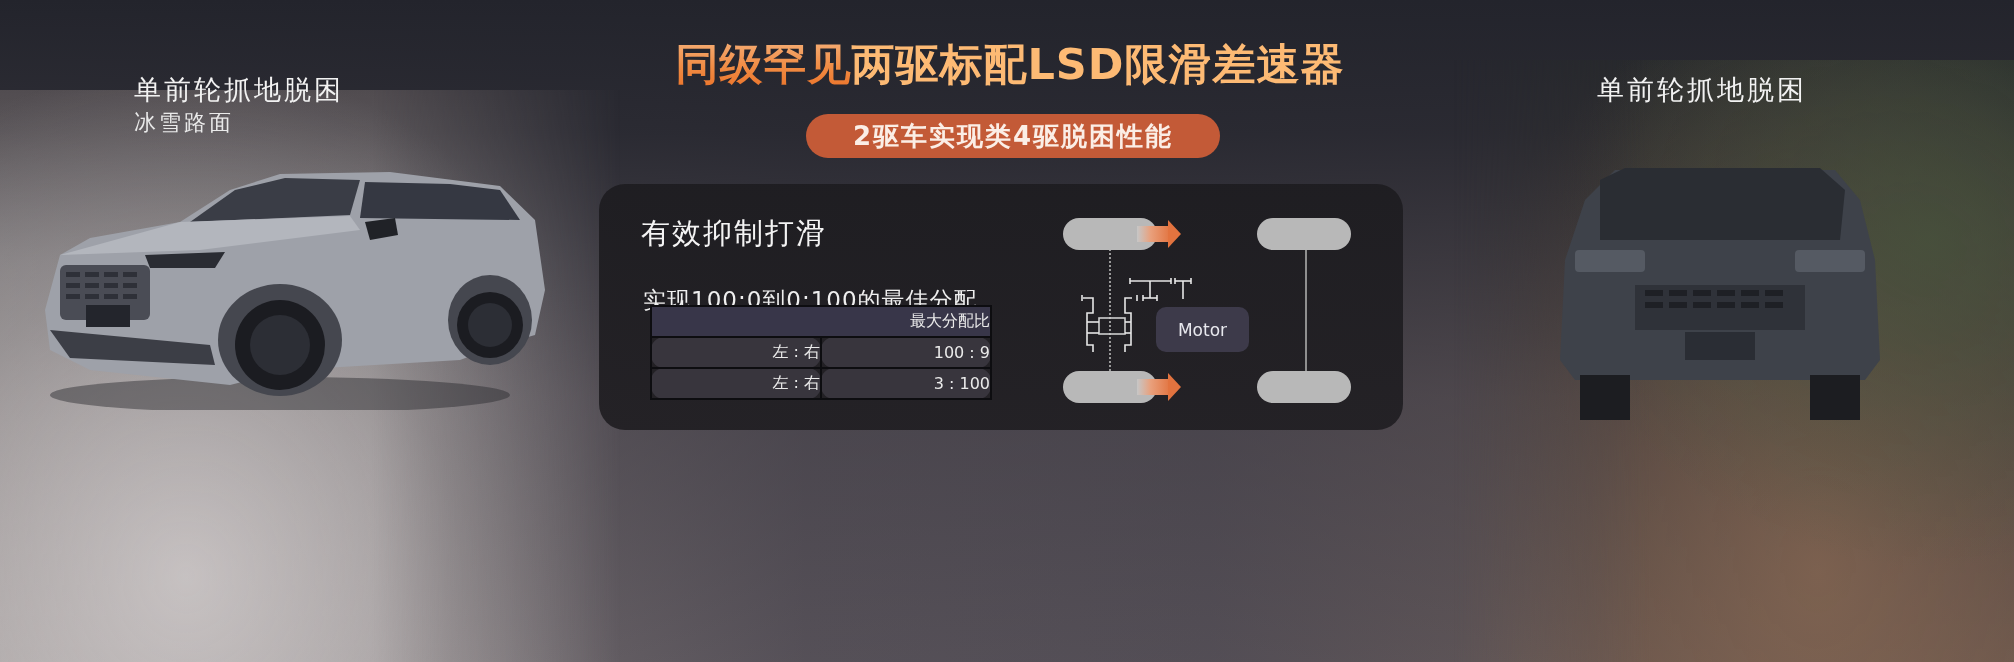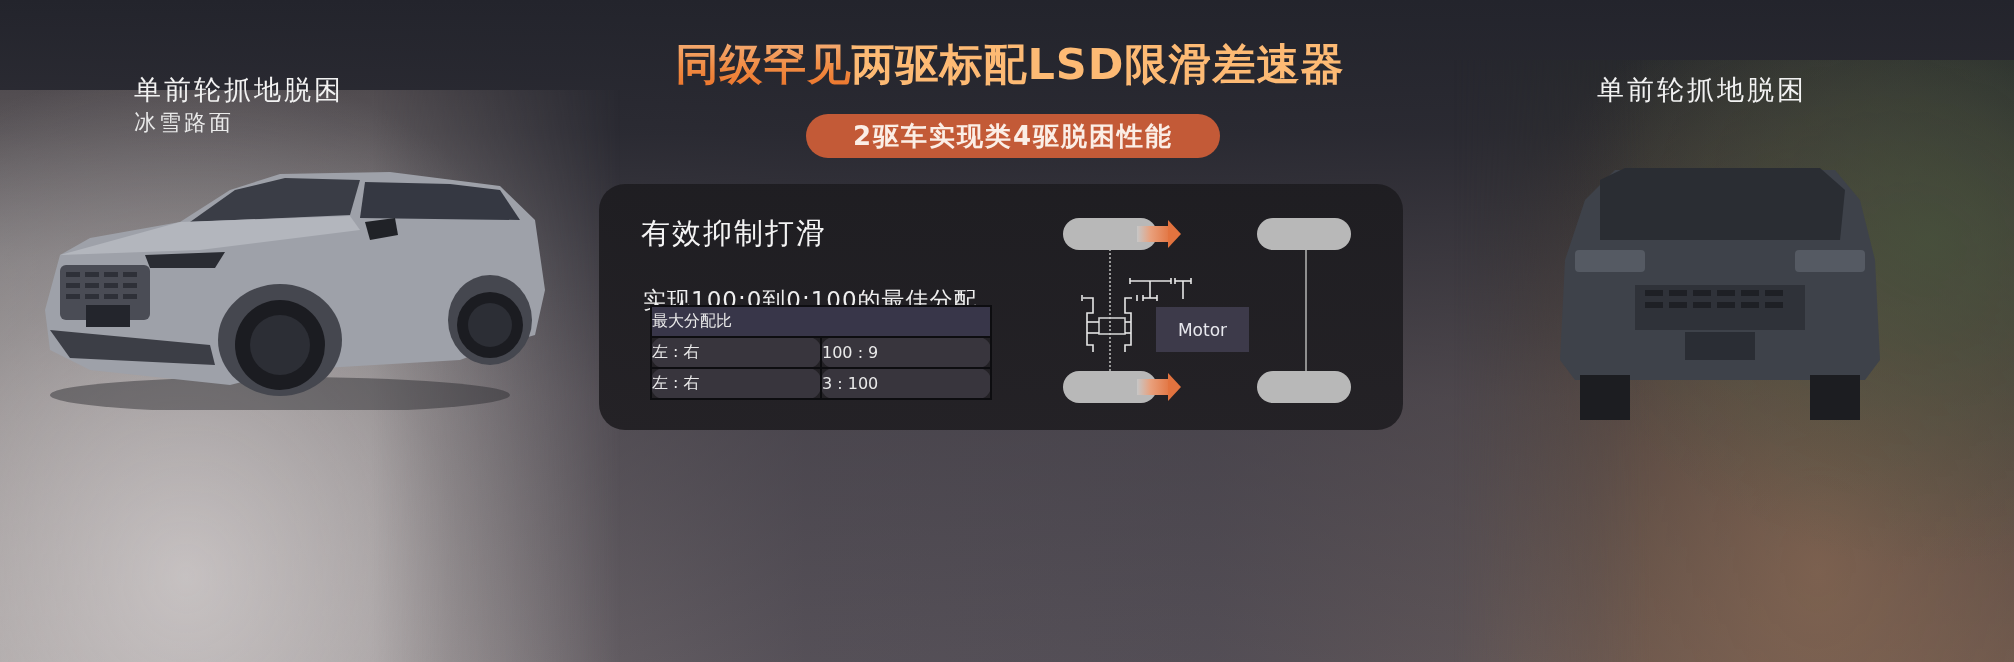--- a/index.html
+++ b/index.html
@@ -82,28 +82,28 @@
     .panel-sub {
       position: absolute; left: 44px; top: 71px;
       font-size: 23px; letter-spacing: 1px; color: #efefef; margin-top: 30px;
     }
     .ratio-table {
       position: absolute; left: 51px; top: 121px; width: 342px;
       border-collapse: collapse;
       font-size: 16px; color: #eaeaea;
     }
     .ratio-table th, .ratio-table td {
-      border: 2px solid #0d0d10; height: 31px; text-align: left; font-weight: normal;
+      border: 2px solid #0d0d10; height: 31px; text-align: right; font-weight: normal;
     }
     .ratio-table th { background: #383649; }
     .ratio-table td { background: #38353d; width: 50%; border-radius: 13px; }
     .motor-box {
       position: absolute; left: 557px; top: 124px; width: 93px; height: 45px;
       background: #3d3a4a; display: flex; align-items: center; justify-content: center;
-      font-size: 17px; color: #e8e8ee;
+      font-size: 17px; color: #e8e8ee; border-radius: 10px;
     }
   </style>
 </head>
 <body>
 
 <div class="bg"></div>
 
 <div class="scene-left"></div>
 <svg class="car-left" viewBox="0 0 520 250">
 

